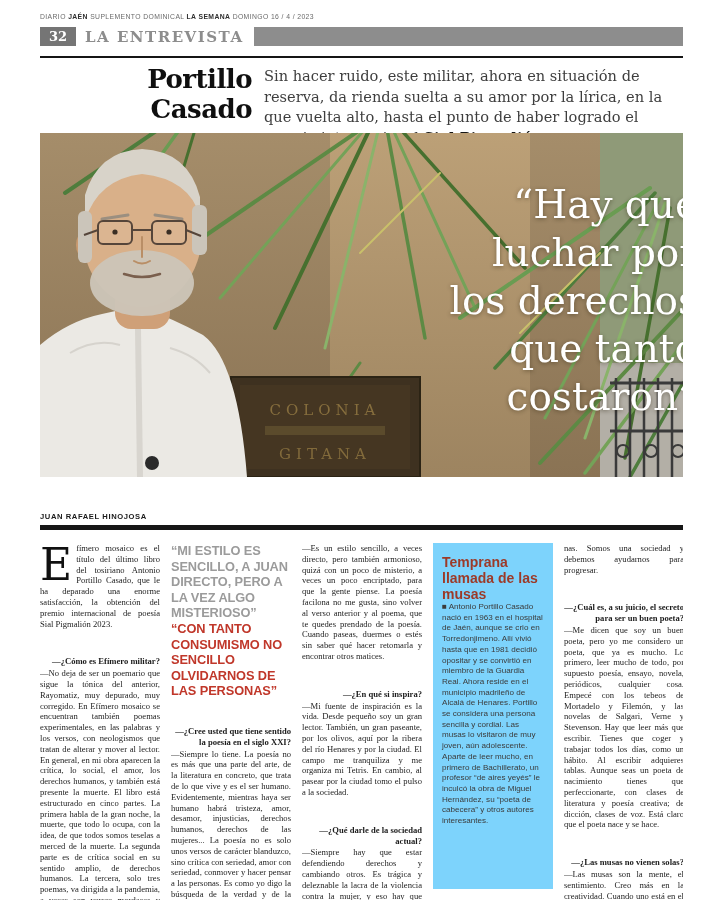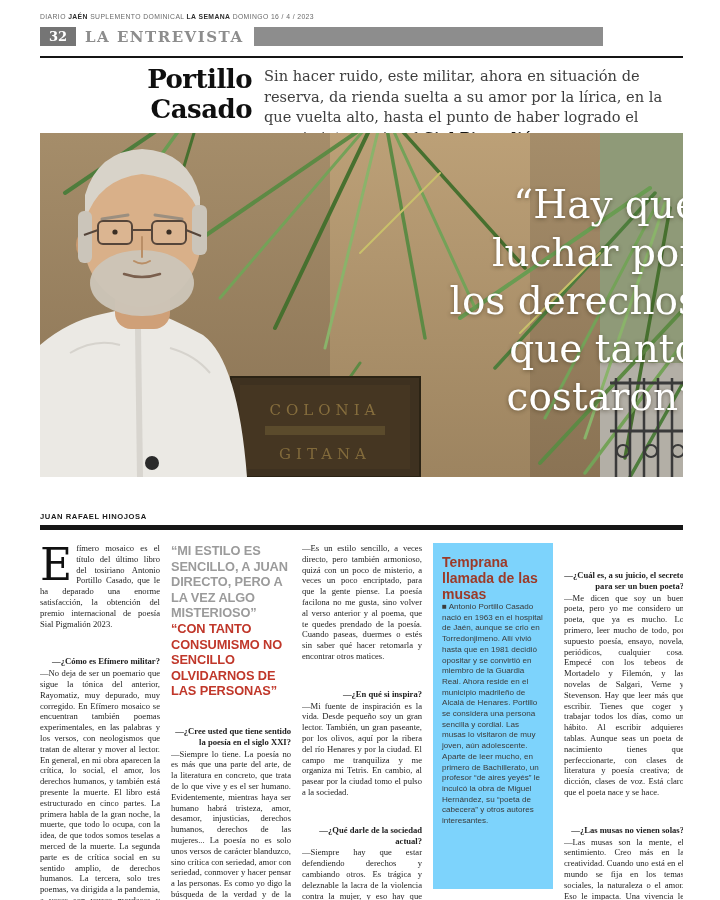--- a/index.html
+++ b/index.html
@@ -4,21 +4,21 @@
 <style>
   html,body{margin:0;padding:0;background:#e9e9e9;}
   .page{position:relative;width:720px;height:900px;background:#ffffff;overflow:hidden;
         font-family:"Liberation Serif", serif;}
   
   .masthead{position:absolute;left:40px;top:13px;width:643px;
             font-family:"Liberation Sans", sans-serif;font-size:6.8px;letter-spacing:.4px;
             color:#6a6a6a;white-space:nowrap;}
   .masthead b{color:#2e2e2e;}
   
-  .sectionbar{position:absolute;left:40px;top:27px;width:563px;height:19px;
+  .sectionbar{position:absolute;left:40px;top:27px;width:643px;height:19px;
               display:flex;align-items:center;}
   .pagenum{background:#757575;color:#ffffff;font-family:"DejaVu Serif", serif;font-weight:bold;
            font-size:13px;width:36px;height:19px;display:flex;align-items:center;justify-content:center;}
   .sectionlabel{color:#8d8d8d;font-family:"DejaVu Serif", serif;font-weight:bold;font-size:15px;
                 letter-spacing:1.5px;margin-left:9px;white-space:nowrap;}
   .sectionfill{flex:1;height:19px;background:#8d8d8d;margin-left:10px;}
   .toprule{position:absolute;left:40px;top:56px;width:643px;height:2px;background:#151515;}
   
   .kicker-name{position:absolute;left:40px;top:64px;width:212px;text-align:right;
                font-family:"DejaVu Serif", serif;font-weight:bold;font-size:26px;line-height:30px;
@@ -211,20 +211,21 @@
     <div class="col">
       <div class="sidebox">
         <p class="sidebox-title">Temprana llamada de las musas</p>
         <p class="sidebox-body">■ Antonio Portillo Casado nació en 1963 en el hospital de Jaén, aunque se crio en Torredonjimeno. Allí vivió hasta que en 1981 decidió opositar y se convirtió en miembro de la Guardia Real. Ahora reside en el municipio madrileño de Alcalá de Henares. Portillo se considera una persona sencilla y cordial. Las musas lo visitaron de muy joven, aún adolescente. Aparte de leer mucho, en primero de Bachillerato, un profesor “de aires yeyés” le inculcó la obra de Miguel Hernández, su “poeta de cabecera” y otros autores interesantes.</p>
       </div>
     </div>
 
     <div class="col">
       <div>
 
+      <p class="a">nas. Somos una sociedad y debemos ayudarnos para progresar.</p>
           <p class="q">—¿Cuál es, a su juicio, el secreto para ser un buen poeta?</p>
           <p class="a">—Me dicen que soy un buen poeta, pero yo me considero un poeta, que ya es mucho. Lo primero, leer mucho de todo, por supuesto poesía, ensayo, novela, periódicos, cualquier cosa. Empecé con los tebeos de Mortadelo y Filemón, y las novelas de Salgari, Verne y Stevenson. Hay que leer más que escribir. Tienes que coger y trabajar todos los días, como un hábito. Al escribir adquieres tablas. Aunque seas un poeta de nacimiento tienes que perfeccionarte, con clases de literatura y poesía creativa; de dicción, clases de voz. Está claro que el poeta nace y se hace.</p>
           <p class="q">—¿Las musas no vienen solas?</p>
           <p class="a">—Las musas son la mente, el sentimiento. Creo más en la creatividad. Cuando uno está en el mundo se fija en los temas sociales, la naturaleza o el amor. Eso le impacta. Una vivencia le impacta y eso se lo guarda, lo anota y desarrolla luego en un poema. Hace falta trabajarlo, darle tanto forma como fondo.</p>
         </div>
     </div>
 
   </div>
 </div>
 

